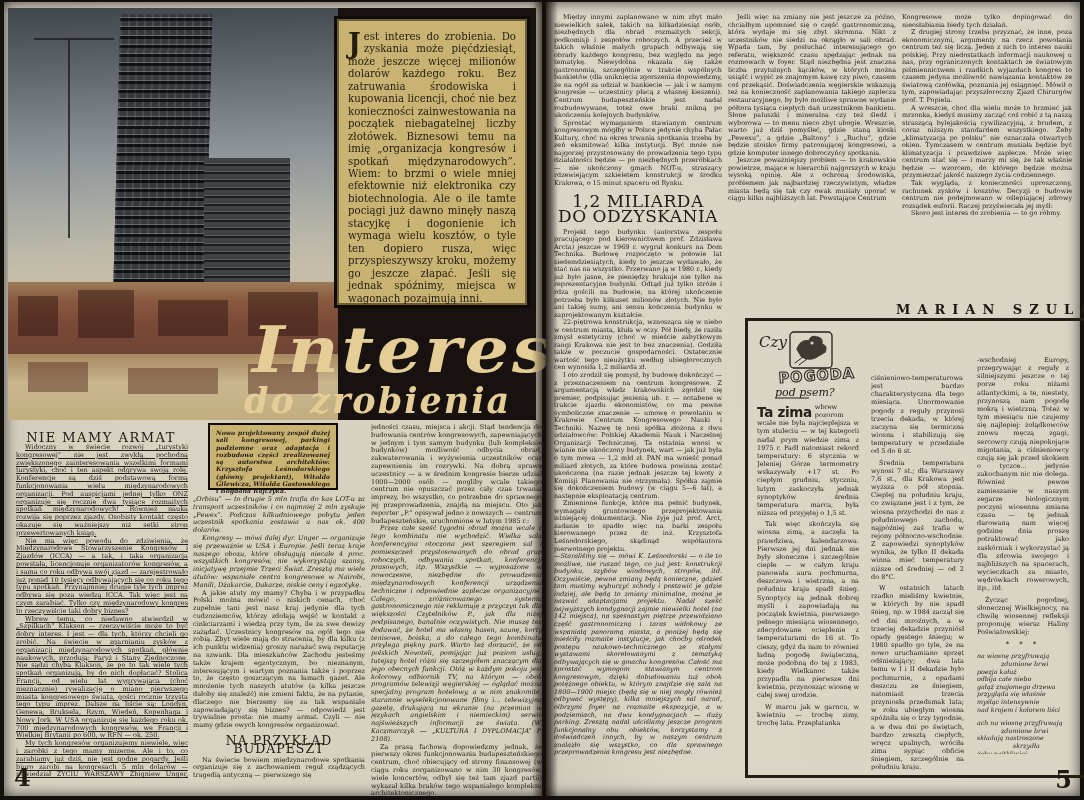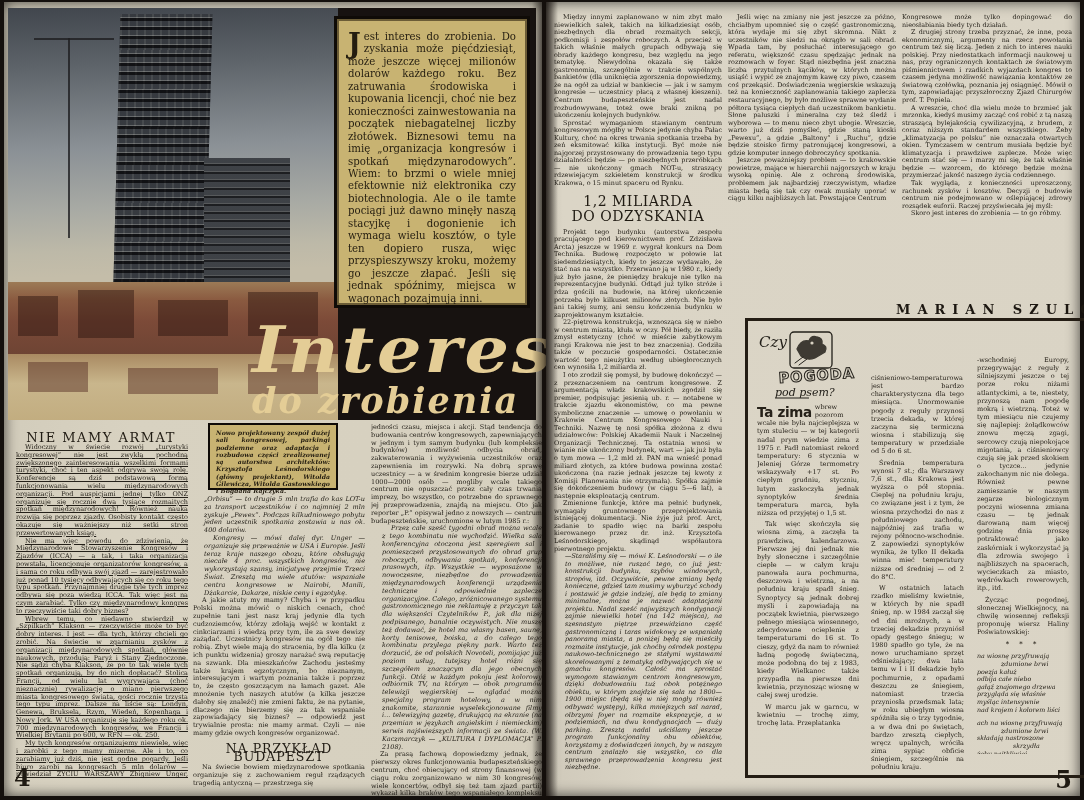--- a/index.html
+++ b/index.html
@@ -33,36 +33,36 @@
   #photo .fore i{position:absolute;display:block;background:rgba(90,50,40,.5);}
 
   #intro-box{position:absolute;right:6px;top:8px;width:196px;height:292px;background:#c8b372;
     border:3px solid #0f0b07;box-shadow:0 0 0 2px #6b5c36 inset;padding:12px 11px;box-sizing:border-box;
     color:#241d10;font-size:10.2px;line-height:12.45px;text-align:justify;}
   #intro-box .dropcap{float:left;font-size:27px;line-height:22px;padding:2px 3px 0 0;font-weight:bold;}
 
   #title-block{position:absolute;left:178px;top:312px;width:350px;height:100px;color:#e4cd96;}
   #title-line1{position:absolute;left:66px;top:-12px;font-size:70px;font-style:italic;font-weight:bold;
     letter-spacing:3px;transform:scaleY(.92);}
-  #title-line2{position:absolute;left:58px;top:60px;font-size:35px;font-style:italic;font-weight:bold;letter-spacing:2px;margin-left:8px;}
+  #title-line2{position:absolute;left:58px;top:60px;font-size:35px;font-style:italic;font-weight:bold;letter-spacing:2px;}
 
   #caption-box{position:absolute;left:204px;top:421px;width:130px;height:67px;background:#c8b372;
     border:2px solid #0f0b07;padding:4px 6px;box-sizing:border-box;color:#241d10;
     font-size:6.2px;line-height:7.3px;font-style:italic;font-weight:bold;text-align:justify;}
 
   
   .col{position:absolute;color:#242019;font-size:6.5px;line-height:7.8px;text-align:justify;overflow:hidden;}
   .col p{margin:0;text-indent:9px;}
   .cont p:first-child{text-indent:0;}
-  .ital p{font-style:italic;margin-left:11px;}
+  .ital p{font-style:italic;}
   .rp .col{font-size:6.4px;line-height:7.55px;}
   h3.heading{margin:0;text-align:center;font-size:13px;font-weight:normal;letter-spacing:1.5px;color:#1f1a12;
     font-family:"DejaVu Serif","Liberation Serif",serif;}
   .heading-inline{margin:7px 0 4px 0;text-align:center;font-size:12.5px;letter-spacing:1px;color:#1f1a12;}
-  .heading2l{margin:6px 0 5px 0;text-align:center;font-size:14px;letter-spacing:.5px;color:#1f1a12;line-height:15px;}
+  .heading2l{margin:6px 0 5px 0;text-align:center;font-size:17px;letter-spacing:.5px;color:#1f1a12;line-height:15px;}
   #heading-armaty{position:absolute;left:12px;top:428px;width:170px;}
   #lcol1{left:12px;top:442px;width:172px;height:334px;text-decoration:underline;}
   #lcol2{left:189px;top:494px;width:172px;height:300px;}
   #lcol3{left:367px;top:422px;width:171px;height:372px;}
   .pagenum{position:absolute;font-size:24px;font-weight:bold;color:#1f1a12;z-index:5;}
   #pagenum-4{left:10px;bottom:4px;}
   #pagenum-5{right:8px;bottom:2px;}
 
   #rcol1{left:8px;top:12px;width:168px;height:778px;}
   #rcol2{left:182px;top:12px;width:168px;height:298px;}
@@ -134,21 +134,21 @@
     <div class="col" id="lcol2">
       <div class="cont ital">
           <p>„Orbisu” — to drugie 5 mln trafia do kas LOT-u za transport uczestników i co najmniej 2 mln zyskuje „Pewex”. Podczas kilkudniowego pobytu jeden uczestnik spotkania zostawia u nas ok. 400 dolarów.</p>
           <p>Kongresy — mówi dalej dyr. Unger — organizuje się przeważnie w USA i Europie. Jeśli teraz kraje naszego obozu, które obsługują niecałe 4 proc. wszystkich kongresów, nie wykorzystają szansy, inicjatywę przejmie Trzeci Świat. Zresztą ma wiele atutów: wspaniałe centra kongresowe w Nairobi, Manili, Dżakarcie, Dakarze, niskie ceny i egzotykę.</p>
         </div>
       <div>
           <p>A jakie atuty my mamy? Chyba i w przypadku Polski można mówić o niskich cenach, choć zupełnie tani jest nasz kraj jedynie dla tych cudzoziemców, którzy zdołają wejść w kontakt z cinkciarzami i wiedzą przy tym, ile za swe dewizy zażądać. Uczestnicy kongresów na ogół tego nie robią. Zbyt wiele mają do stracenia, by dla kilku (z ich punktu widzenia) groszy narażać swą reputację na szwank. Dla mieszkańców Zachodu jesteśmy także krajem egzotycznym, bo nieznanym, interesującym i wartym poznania także i poprzez to, że często goszczącym na łamach gazet. Ale mnożenie tych naszych atutów (a kilka jeszcze dałoby się znaleźć) nie zmieni faktu, że na pytanie, dlaczego nie bierzemy się za tak wspaniale zapowiadający się biznes? — odpowiedź jest trywialnie prosta: nie mamy armat. Czyli — nie mamy gdzie owych kongresów organizować.</p>
         </div>
       <div class="heading-inline">NA PRZYKŁAD BUDAPESZT</div>
       <div>
-          <p>Na świecie bowiem międzynarodowe spotkania organizuje się z zachowaniem reguł rządzących tragedią antyczną — przestrzega się</p>
+          <p>Na świecie bowiem międzynarodowe spotkania organizuje się z zachowaniem reguł rządzących tragedią antyczną — pierwszego się</p>
         </div>
     </div>
 
     <div class="col" id="lcol3">
       <div class="cont">
           <p>jedności czasu, miejsca i akcji. Stąd tendencja do budowania centrów kongresowych, zapewniających w jednym i tym samym budynku (lub kompleksie budynków) możliwość odbycia obrad, zakwaterowania i wyżywienia uczestników oraz zapewnienia im rozrywki. Na dobrą sprawę uczestnicy — a w średnim kongresie bierze udział 1000—2000 osób — mogliby wcale takiego centrum nie opuszczać przez cały czas trwania imprezy, bo wszystko, co potrzebne do sprawnego jej przeprowadzenia, znajdą na miejscu. Oto jak reporter „P.” opisywał jedno z nowszych — centrum budapeszteńskie, uruchomione w lutym 1985 r.:</p>
         </div>
       <div class="ital">
           <p>Przez całe sześć tygodni obrad można wcale z tego kombinatu nie wychodzić. Wielka sala konferencyjna otoczona jest szeregiem sal i pomieszczeń przystosowanych do obrad grup roboczych, odbywania spotkań, konferencji prasowych, itp. Wszystkie — wyposażone w nowoczesne, niezbędne do prowadzenia międzynarodowych konferencji urządzenia techniczne i odpowiednie zaplecze organizacyjne. Całego, zróżnicowanego systemu gastronomicznego nie reklamuję z przyczyn tak dla większości Czytelników P., jak dla niżej podpisanego, banalnie oczywistych. Nie muszę też dodawać, że hotel ma własny basen, saunę, korty tenisowe, boiska, a do całego tego kombinatu przylega piękny park. Warto też dorzucić, że od polskich Novoteli, pomijając już poziom usług, tutejszy hotel różni się szczegółem znaczącym dla jego obecnych funkcji. Otóż w każdym pokoju jest kolorowy odbiornik TV, na którym — obok programów telewizji węgierskiej — oglądać można specjalny program hotelowy, a w nim znakomite, starannie wyselekcjonowane filmy i... telewizyjną gazetę, drukującą na ekranie (na przemian w językach angielskim i niemieckim) serwis najświeższych informacji ze świata. (W. Kaczmarczyk — „KULTURA I DYPLOMACJA” P. 2108).</p>
         </div>

